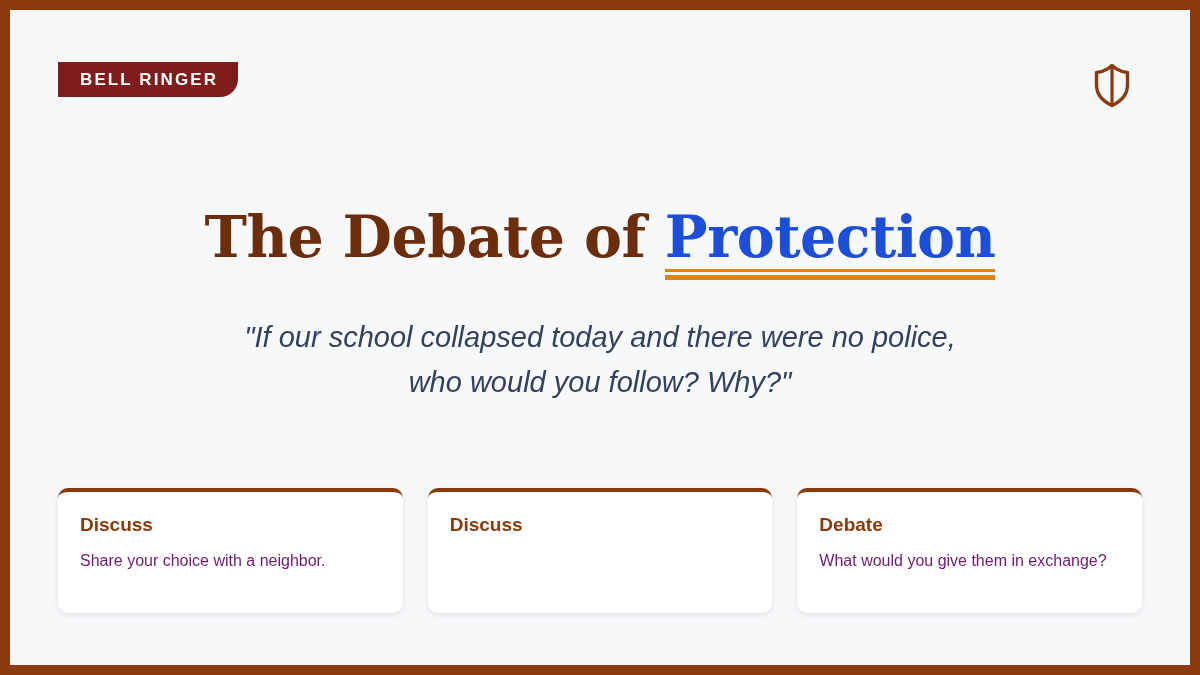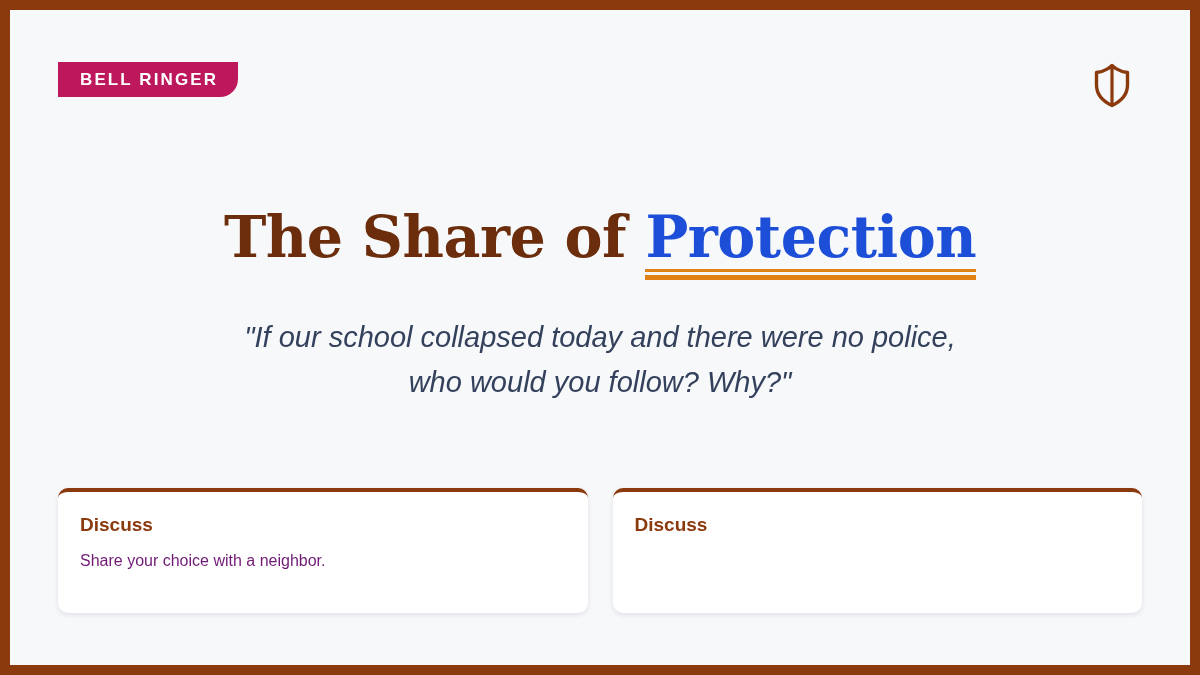--- a/index.html
+++ b/index.html
@@ -31,21 +31,21 @@
 
   
   .badge {
     position:absolute;
     left:48px;
     top:52px;
     height:35px;
     padding:0 20px 0 22px;
     display:flex;
     align-items:center;
-    background:#be185d;
+    background:#7f1d1d;
     border-radius:0 0 18px 0;
   }
   .badge-label {
     color:#FFFFFF;
     font-size:17px;
     font-weight:bold;
     letter-spacing:2.1px;
     line-height:1;
     font-family:"Liberation Sans", sans-serif;
   }
@@ -153,32 +153,36 @@
     </div>
 
     <span class="shield-icon">
       <svg viewBox="0 0 40 46" width="40" height="46" aria-hidden="true">
         <path d="M20 3.5 C20 3.5 14.5 9.5 4.5 10.5 L4.5 23 C4.5 33.5 11.5 39.5 20 43.5 C28.5 39.5 35.5 33.5 35.5 23 L35.5 10.5 C25.5 9.5 20 3.5 20 3.5 Z" fill="none" stroke="#8B3A0E" stroke-width="3.4" stroke-linejoin="round"></path>
         <line x1="20" y1="5" x2="20" y2="42.5" stroke="#8B3A0E" stroke-width="3.2"></line>
       </svg>
     </span>
 
     <div class="title-block">
-      <div class="title"><span>The Share of </span><span class="title-accent">Protection</span></div>
+      <div class="title"><span>The Debate of </span><span class="title-accent">Protection</span></div>
     </div>
 
     <div class="subtitle">
       <div>"If our school collapsed today and there were no police,</div>
       <div>who would you follow? Why?"</div>
     </div>
 
     <div class="cards">
       <div class="card">
         <div class="card-title">Discuss</div>
         <div class="card-body">Share your choice with a neighbor.</div>
       </div>
       <div class="card">
         <div class="card-title">Discuss</div>
       </div>
+      <div class="card">
+        <div class="card-title">Debate</div>
+        <div class="card-body">What would you give them in exchange?</div>
+      </div>
     </div>
 
   </div>
 </div>
 
 </body></html>

